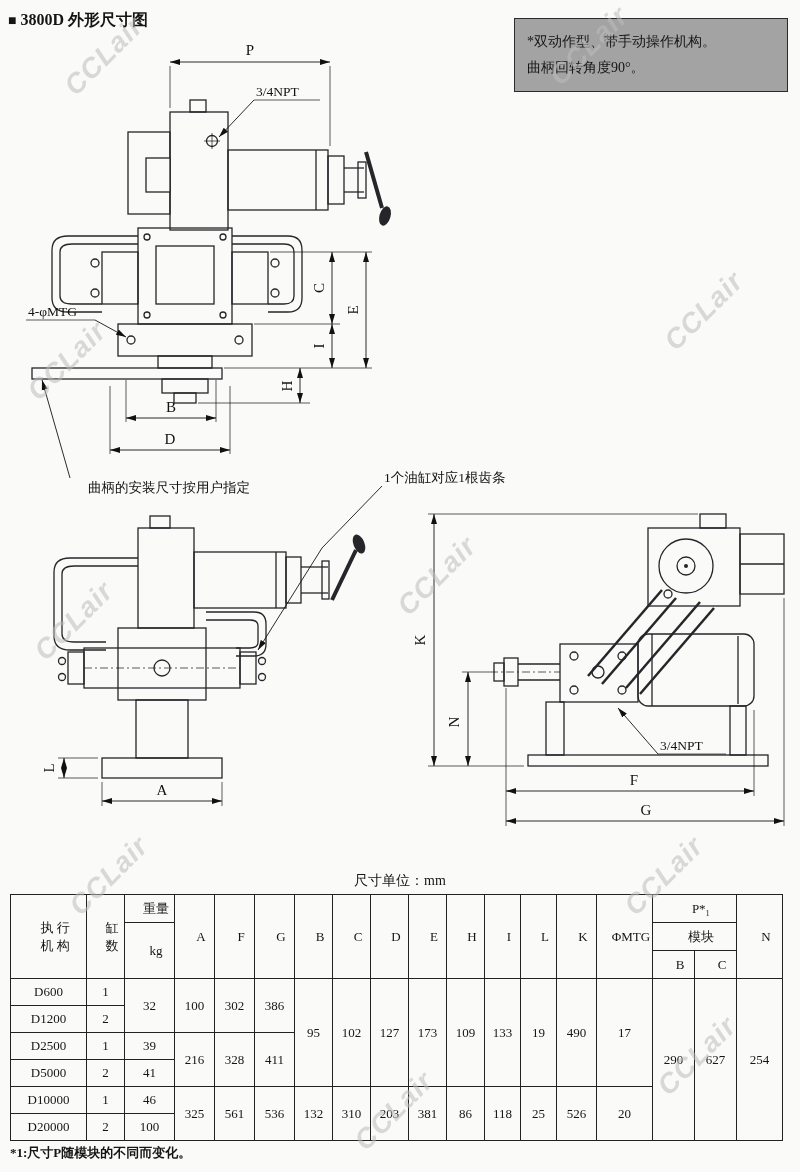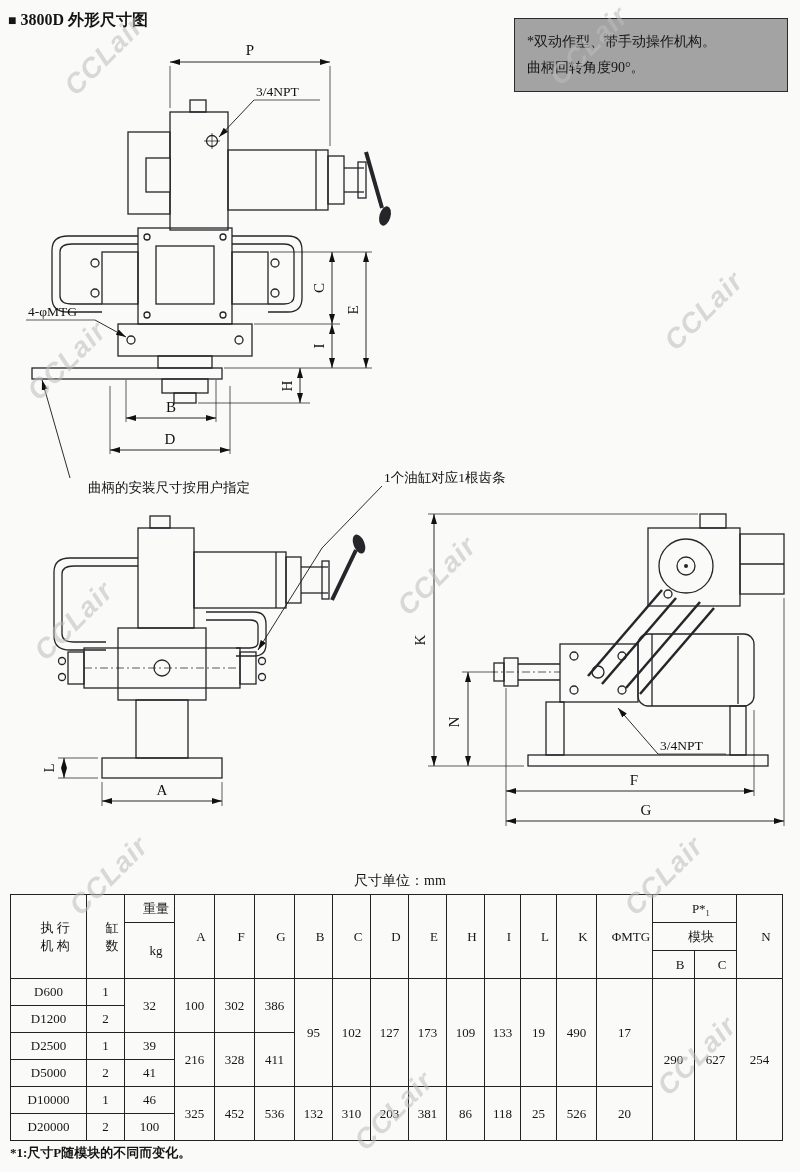--- a/index.html
+++ b/index.html
@@ -338,21 +338,21 @@
       <tr>
         <td>D5000</td>
         <td>2</td>
         <td>41</td>
       </tr>
       <tr>
         <td>D10000</td>
         <td>1</td>
         <td>46</td>
         <td rowspan="2">325</td>
-        <td rowspan="2">452</td>
+        <td rowspan="2">561</td>
         <td rowspan="2">536</td>
         <td rowspan="2">132</td>
         <td rowspan="2">310</td>
         <td rowspan="2">203</td>
         <td rowspan="2">381</td>
         <td rowspan="2">86</td>
         <td rowspan="2">118</td>
         <td rowspan="2">25</td>
         <td rowspan="2">526</td>
         <td rowspan="2">20</td>

